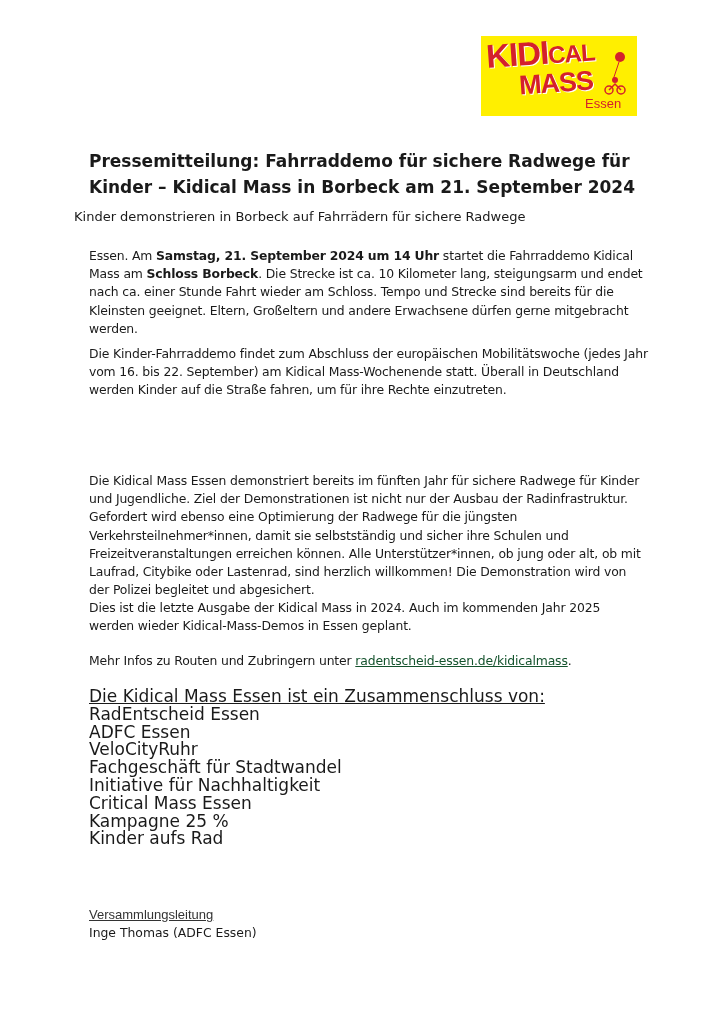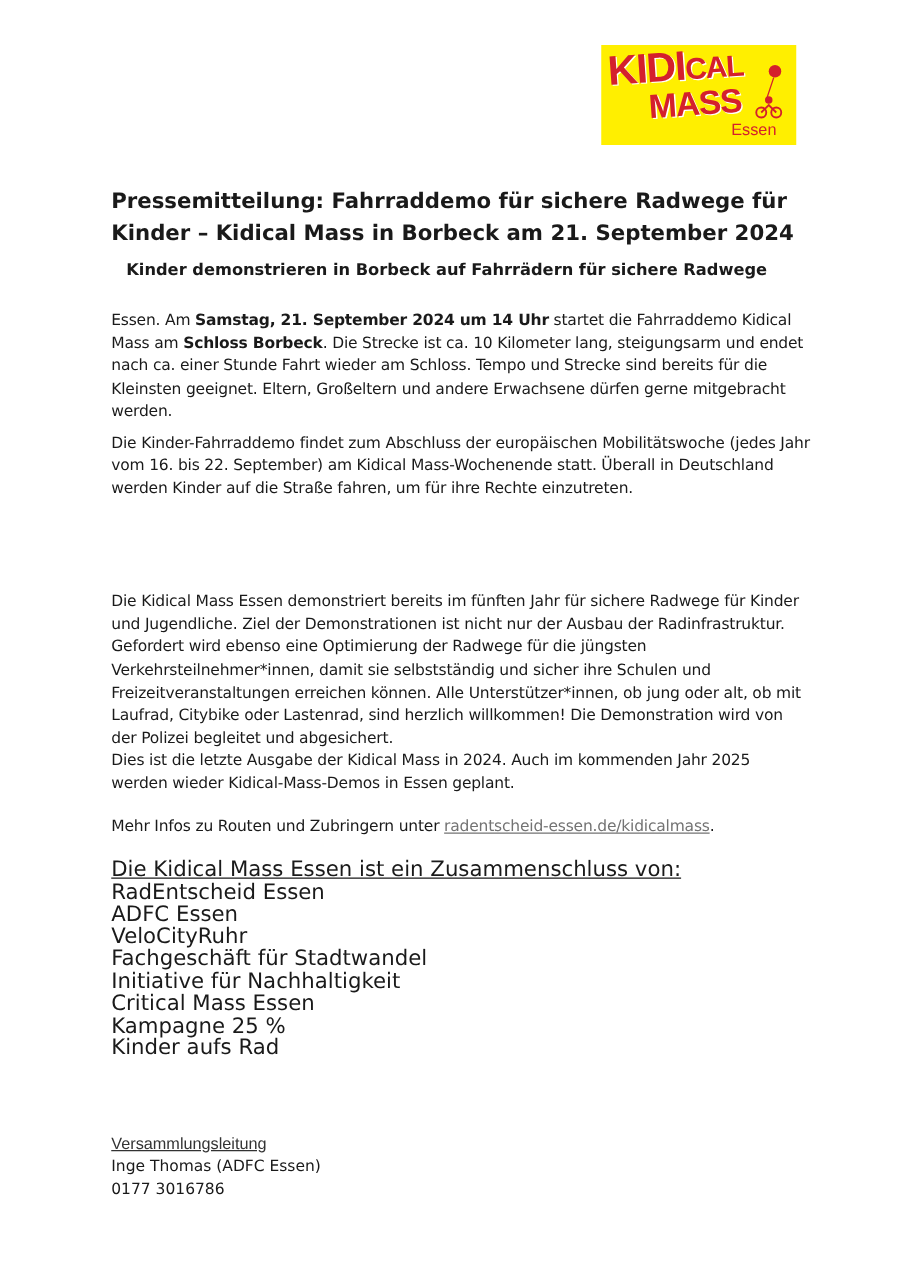--- a/index.html
+++ b/index.html
@@ -16,31 +16,31 @@
   .logo .l1 .small { font-size:24px; }
   .logo .l2 { position:absolute; left:38px; top:34px; font-family:"Liberation Sans", sans-serif;
               font-weight:bold; font-size:27px; color:#d4202c; letter-spacing:-1px;
               transform:rotate(-4deg); line-height:1; text-shadow:1px 1px 0 #fff; }
   .logo .l3 { position:absolute; left:104px; top:61px; font-family:"Liberation Sans", sans-serif;
               font-weight:normal; font-size:13px; color:#d4202c; line-height:1; }
   .logo .bike { position:absolute; left:122px; top:14px; width:30px; height:48px; }
 
   .title { position:absolute; left:89px; top:148px; width:560px;
            font-weight:bold; font-size:17px; line-height:26px; color:#1a1a1a; }
-  .subtitle { position:absolute; left:101px; top:208px; width:560px;
-              font-weight:bold; font-size:13px; line-height:18px; }
+  .subtitle { position:absolute; left:74px; top:208px; width:560px;
+              font-weight:normal; font-size:13px; line-height:18px; }
   .body { position:absolute; left:89px; width:560px; font-size:12.4px; line-height:18.2px; letter-spacing:-0.15px; }
   .p1 { top:247px; }
   .p2 { top:345px; }
   .p3 { top:401px; }
   .p4 { top:456px;margin-top:16px; }
   .p5 { top:599px; }
   .p6 { top:652px; }
   .body b { font-weight:bold;text-align:center; }
-  .link { color:#737373; text-decoration:underline; }
+  .link { color:#14532d; text-decoration:underline; }
 
   .members { position:absolute; left:89px; top:688px; font-size:17px; line-height:17.8px; }
   .underline { text-decoration:underline; }
   .contact { position:absolute; left:89px; top:906px; font-size:12.4px; line-height:17.8px; }
   .contact .head { font-family:"Liberation Sans", sans-serif; font-size:13px; color:#333; }
   .line { display:block; }
 </style>
 </head>
 <body>
 
@@ -78,16 +78,15 @@
     <span class="line">Fachgeschäft für Stadtwandel</span>
     <span class="line">Initiative für Nachhaltigkeit</span>
     <span class="line">Critical Mass Essen</span>
     <span class="line">Kampagne 25 %</span>
     <span class="line">Kinder aufs Rad</span>
   </div>
 
   <div class="contact">
     <span class="line underline head">Versammlungsleitung</span>
     <span class="line">Inge Thomas (ADFC Essen)</span>
-    <span class="line">0177 3016786</span>
   </div>
 
 </div>
 
 </body></html>

